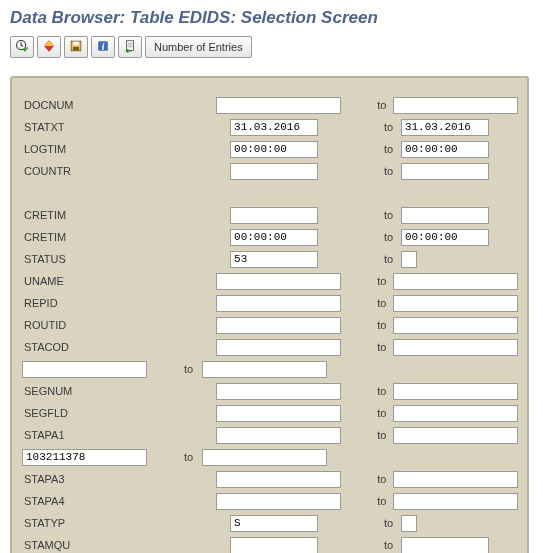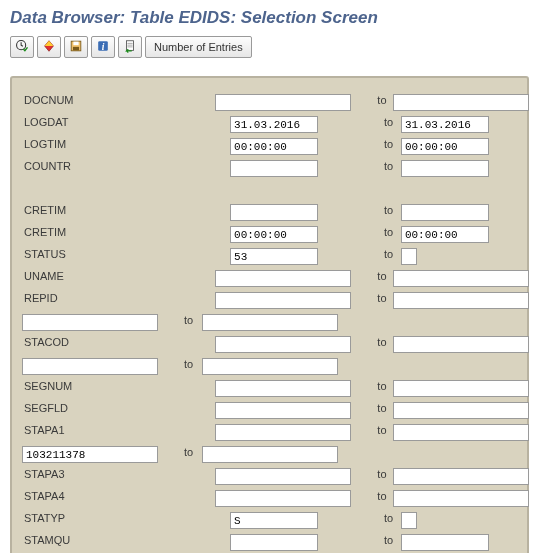--- a/index.html
+++ b/index.html
@@ -4,27 +4,27 @@
 <style>
 html,body{margin:0;padding:0;font-family:Arial,Helvetica,sans-serif;font-size:11px;background:#fff;color:#333}
 .screen{width:543px;height:553px;box-sizing:border-box;overflow:hidden}
 .title{font-family:Liberation Sans, sans-serif;font-style:italic;font-weight:bold;font-size:17px;color:#4d648d;padding:8px 10px 6px}
 .toolbar{padding:2px 10px 8px;display:flex;gap:3px;align-items:center}
 .tbtn{width:22px;height:20px;border:1px solid #9a9a9a;background:linear-gradient(#fdfdfd,#e6e6e6);border-radius:2px;display:flex;align-items:center;justify-content:center;cursor:pointer}
 .tbtn svg{width:14px;height:14px}
 .tbtn-wide{height:20px;padding:0 8px;border:1px solid #9a9a9a;background:linear-gradient(#fdfdfd,#e6e6e6);border-radius:2px;display:flex;align-items:center;cursor:pointer;font-size:11px;color:#333}
 .body{padding:10px 14px 10px 10px}
 .panel{border:2px solid #b8b2a0;border-radius:3px;background:#d9d3bf;padding:16px 10px;box-sizing:border-box}
-.row{display:flex;height:22px}
+.row{display:flex;align-items:center;height:22px}
 .gap{height:22px}
 .lbl{width:220px;padding-left:2px;color:#3a3a3a;font-size:11px}
 .fld{width:88px;height:17px;border:1px solid #9a9a9a;background:#fff;font-family:'Courier New',monospace;font-size:11px;padding:0 3px;box-sizing:border-box}
 .fld.w1{width:88px}
 .fld.w2{width:16px}
-.fld.w3{width:136px}
+.fld.w3{width:125px}
 .tcol{width:54px;text-align:left;padding-left:36px;color:#3a3a3a;font-size:11px;box-sizing:border-box}
 .fromcol{width:126px}
 .tofcol{width:124px}
 </style>
 </head>
 <body>
 <div class="screen">
 
 <div class="title">Data Browser: Table EDIDS: Selection Screen</div>
 
@@ -69,21 +69,21 @@
 
 <div class="body">
   <div class="panel" id="panel">
         <div class="row">
           <div class="lbl">DOCNUM</div>
           <div class="fromcol"><input class="fld w3" style=""></div>
           <div class="tcol">to</div>
           <div class="tofcol"><input class="fld w3" style=""></div>
         </div>
         <div class="row">
-          <div class="lbl">LOGDAT</div>
+          <div class="lbl">STATXT</div>
           <div class="fromcol"><input class="fld w1" value="31.03.2016" style=""></div>
           <div class="tcol">to</div>
           <div class="tofcol"><input class="fld w1" value="31.03.2016" style=""></div>
         </div>
         <div class="row">
           <div class="lbl">LOGTIM</div>
           <div class="fromcol"><input class="fld w1" value="00:00:00" style=""></div>
           <div class="tcol">to</div>
           <div class="tofcol"><input class="fld w1" value="00:00:00" style=""></div>
         </div>
@@ -118,20 +118,21 @@
           <div class="tcol">to</div>
           <div class="tofcol"><input class="fld w3" style=""></div>
         </div>
         <div class="row">
           <div class="lbl">REPID</div>
           <div class="fromcol"><input class="fld w3" style=""></div>
           <div class="tcol">to</div>
           <div class="tofcol"><input class="fld w3" style=""></div>
         </div>
         <div class="row">
+          <div class="lbl">ROUTID</div>
           <div class="fromcol"><input class="fld w3" style=""></div>
           <div class="tcol">to</div>
           <div class="tofcol"><input class="fld w3" style=""></div>
         </div>
         <div class="row">
           <div class="lbl">STACOD</div>
           <div class="fromcol"><input class="fld w3" style=""></div>
           <div class="tcol">to</div>
           <div class="tofcol"><input class="fld w3" style=""></div>
         </div>

